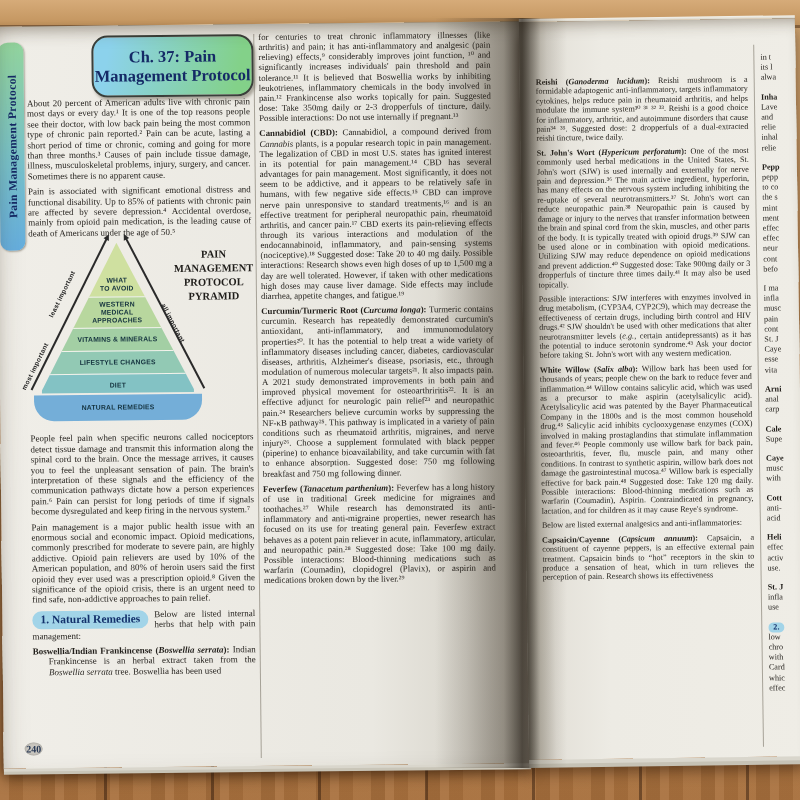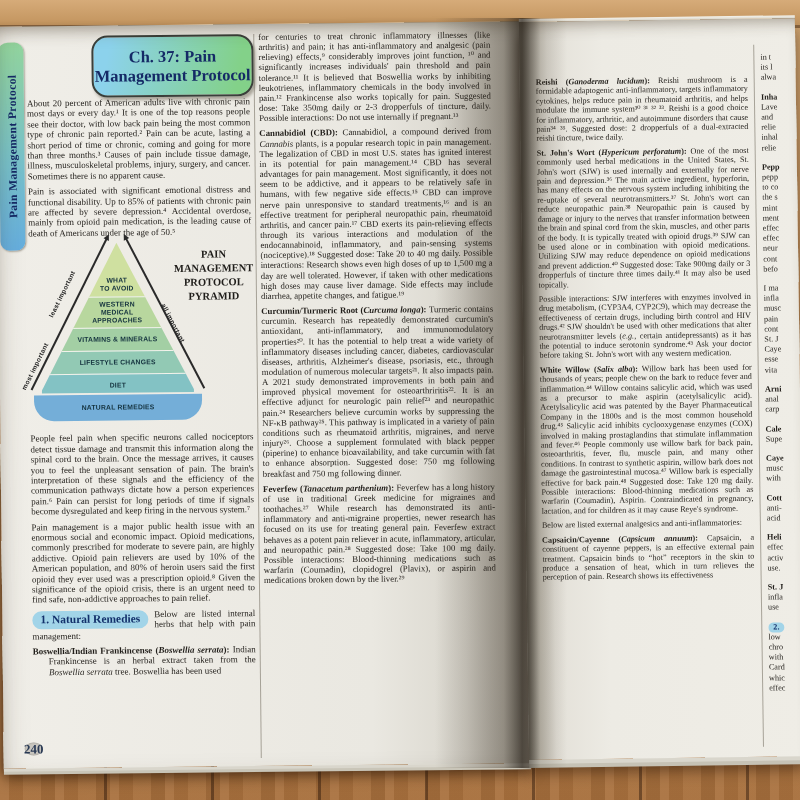--- a/index.html
+++ b/index.html
@@ -63,21 +63,21 @@
     box-shadow:1px 1px 2px rgba(40,30,10,.4);
     display:flex;align-items:center;justify-content:center;}
   .side-tab span{writing-mode:vertical-rl;transform:rotate(180deg);
     font-weight:bold;font-size:11.5px;letter-spacing:.4px;color:#152a66;white-space:nowrap;}
   
   .pill{float:left;background:#a2d4e8;color:#13306b;font-weight:bold;font-size:11.5px;
     line-height:13px;padding:2px 8px 3px;border-radius:11px;margin:1px 6px 1px 0;}
   .nr-para{margin-top:6px;}
   
   .page-num{position:absolute;left:21px;top:716px;width:18px;height:13px;background:#c9c6bf;
-    border-radius:50%;font-weight:bold;font-size:13px;color:#2a3a55;
+    border-radius:50%;font-weight:bold;font-size:10px;color:#2a3a55;
     display:flex;align-items:center;justify-content:center;box-shadow:inset 0 0 2px rgba(0,0,0,.3);}
   
   .pyramid-block{position:relative;height:184px;margin:4px 0 6px;}
   .pyr-title{position:absolute;right:-3px;top:6px;width:82px;font-weight:bold;
     font-size:10.5px;line-height:14px;text-align:center;white-space:pre-line;color:#1f1d1a;}
   .pyr-tri{position:absolute;left:12px;top:0;width:152px;height:150px;
     clip-path:polygon(50% 0%,101% 100%,-1% 100%);}
   .band{position:relative;display:flex;align-items:center;justify-content:center;}
   .b0{height:54px;align-items:flex-end;}
   .b1{height:30px;}

